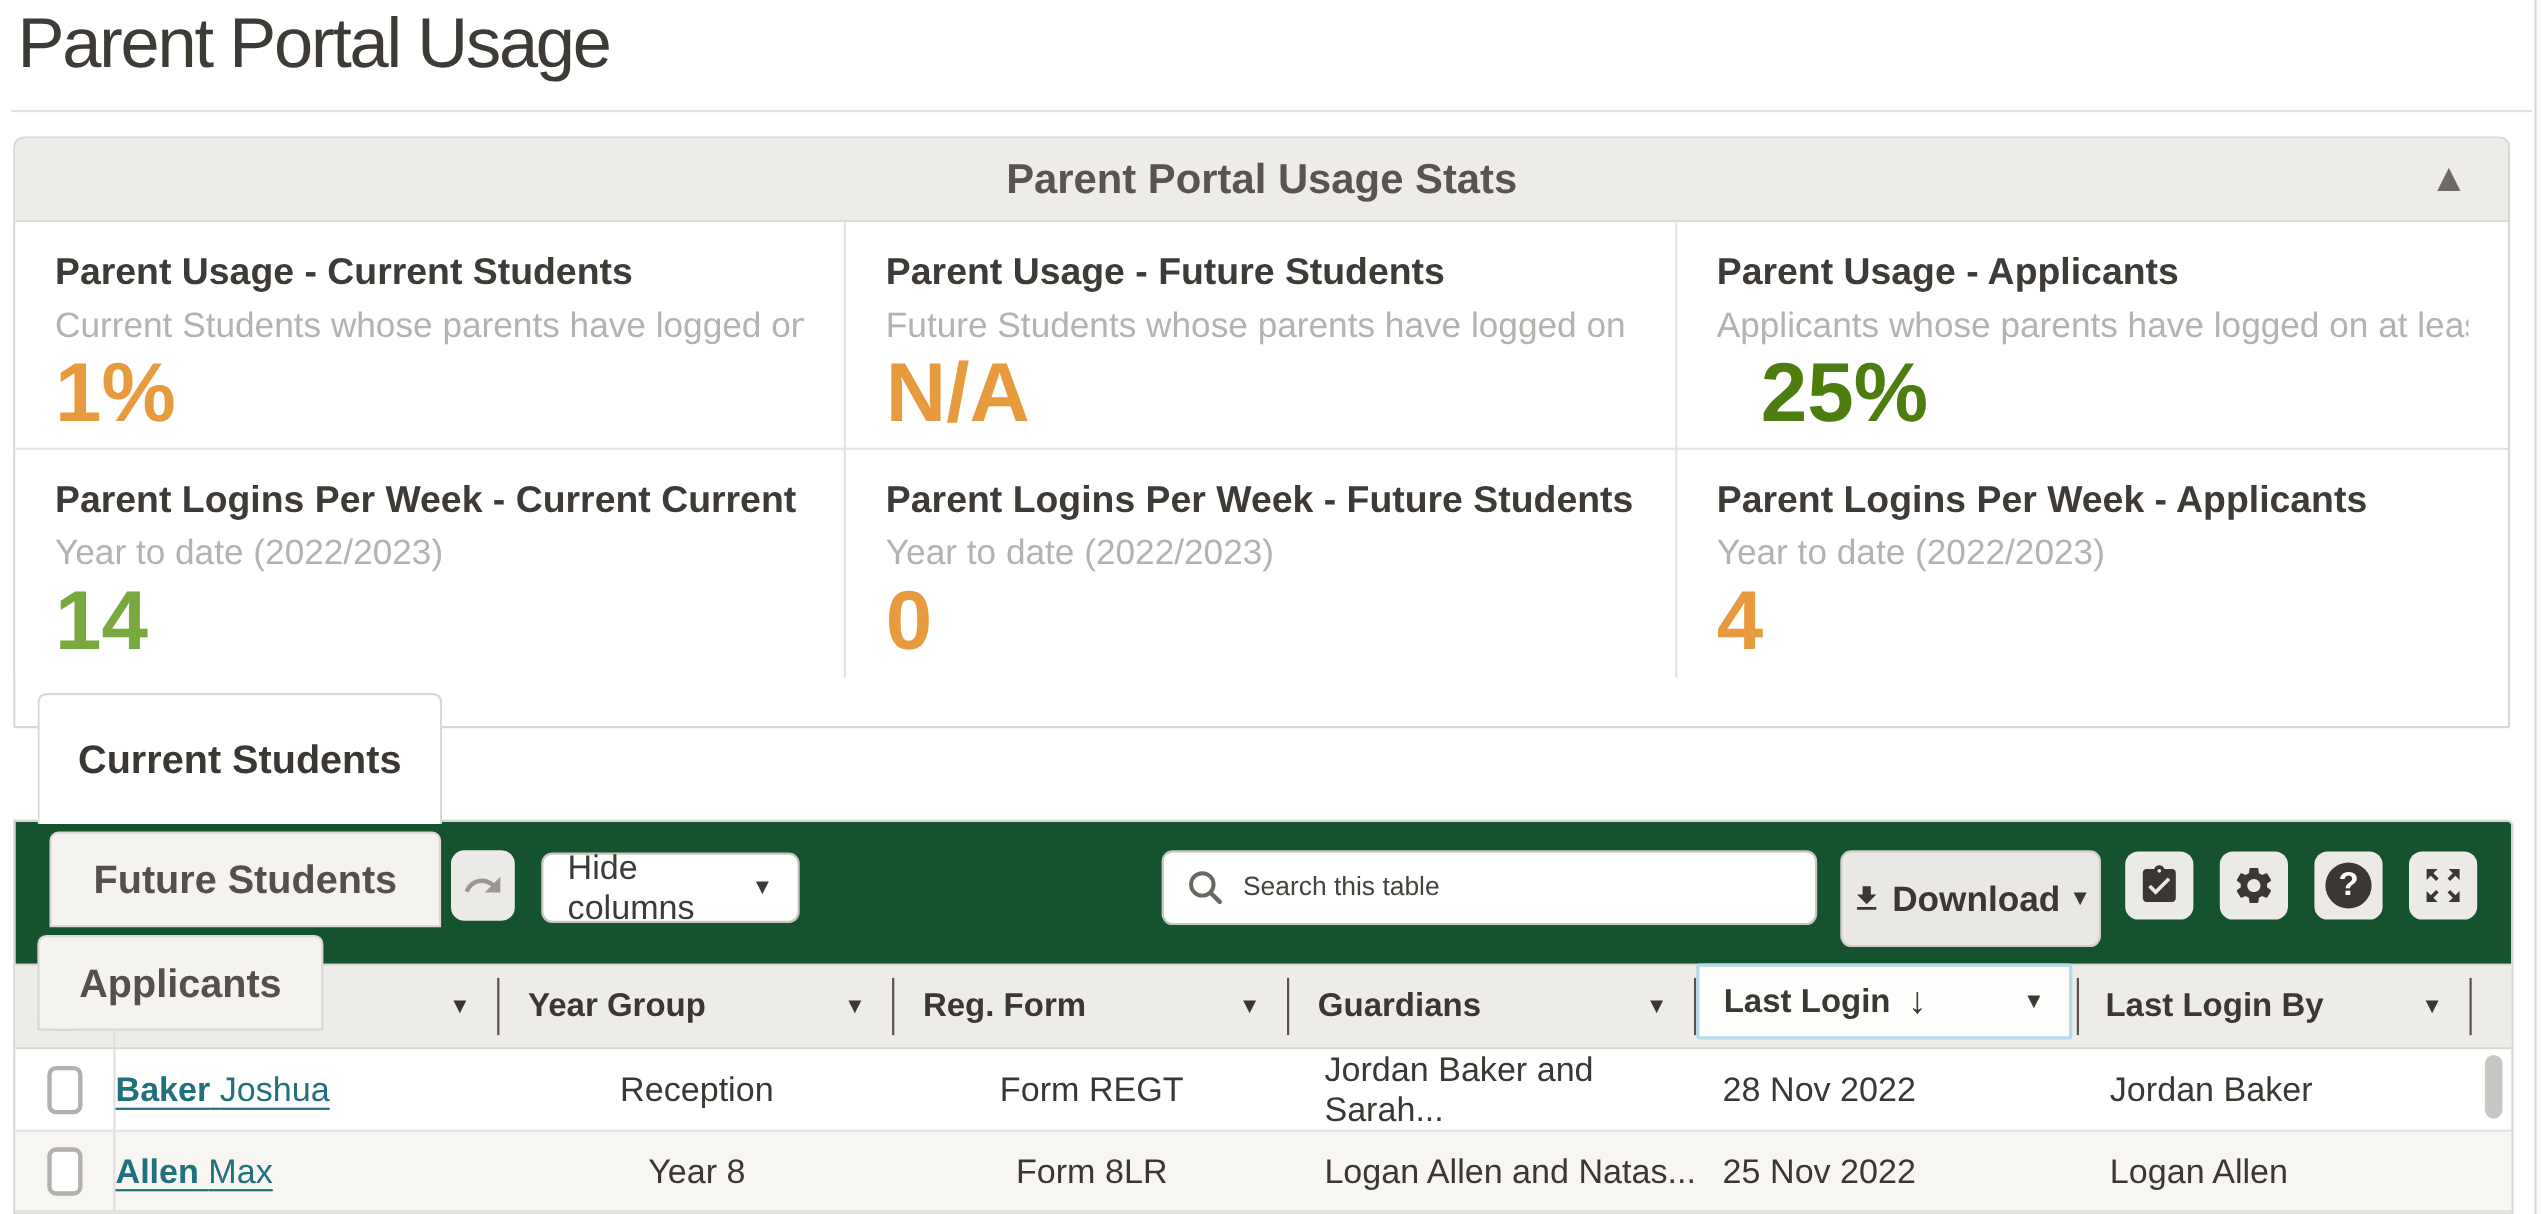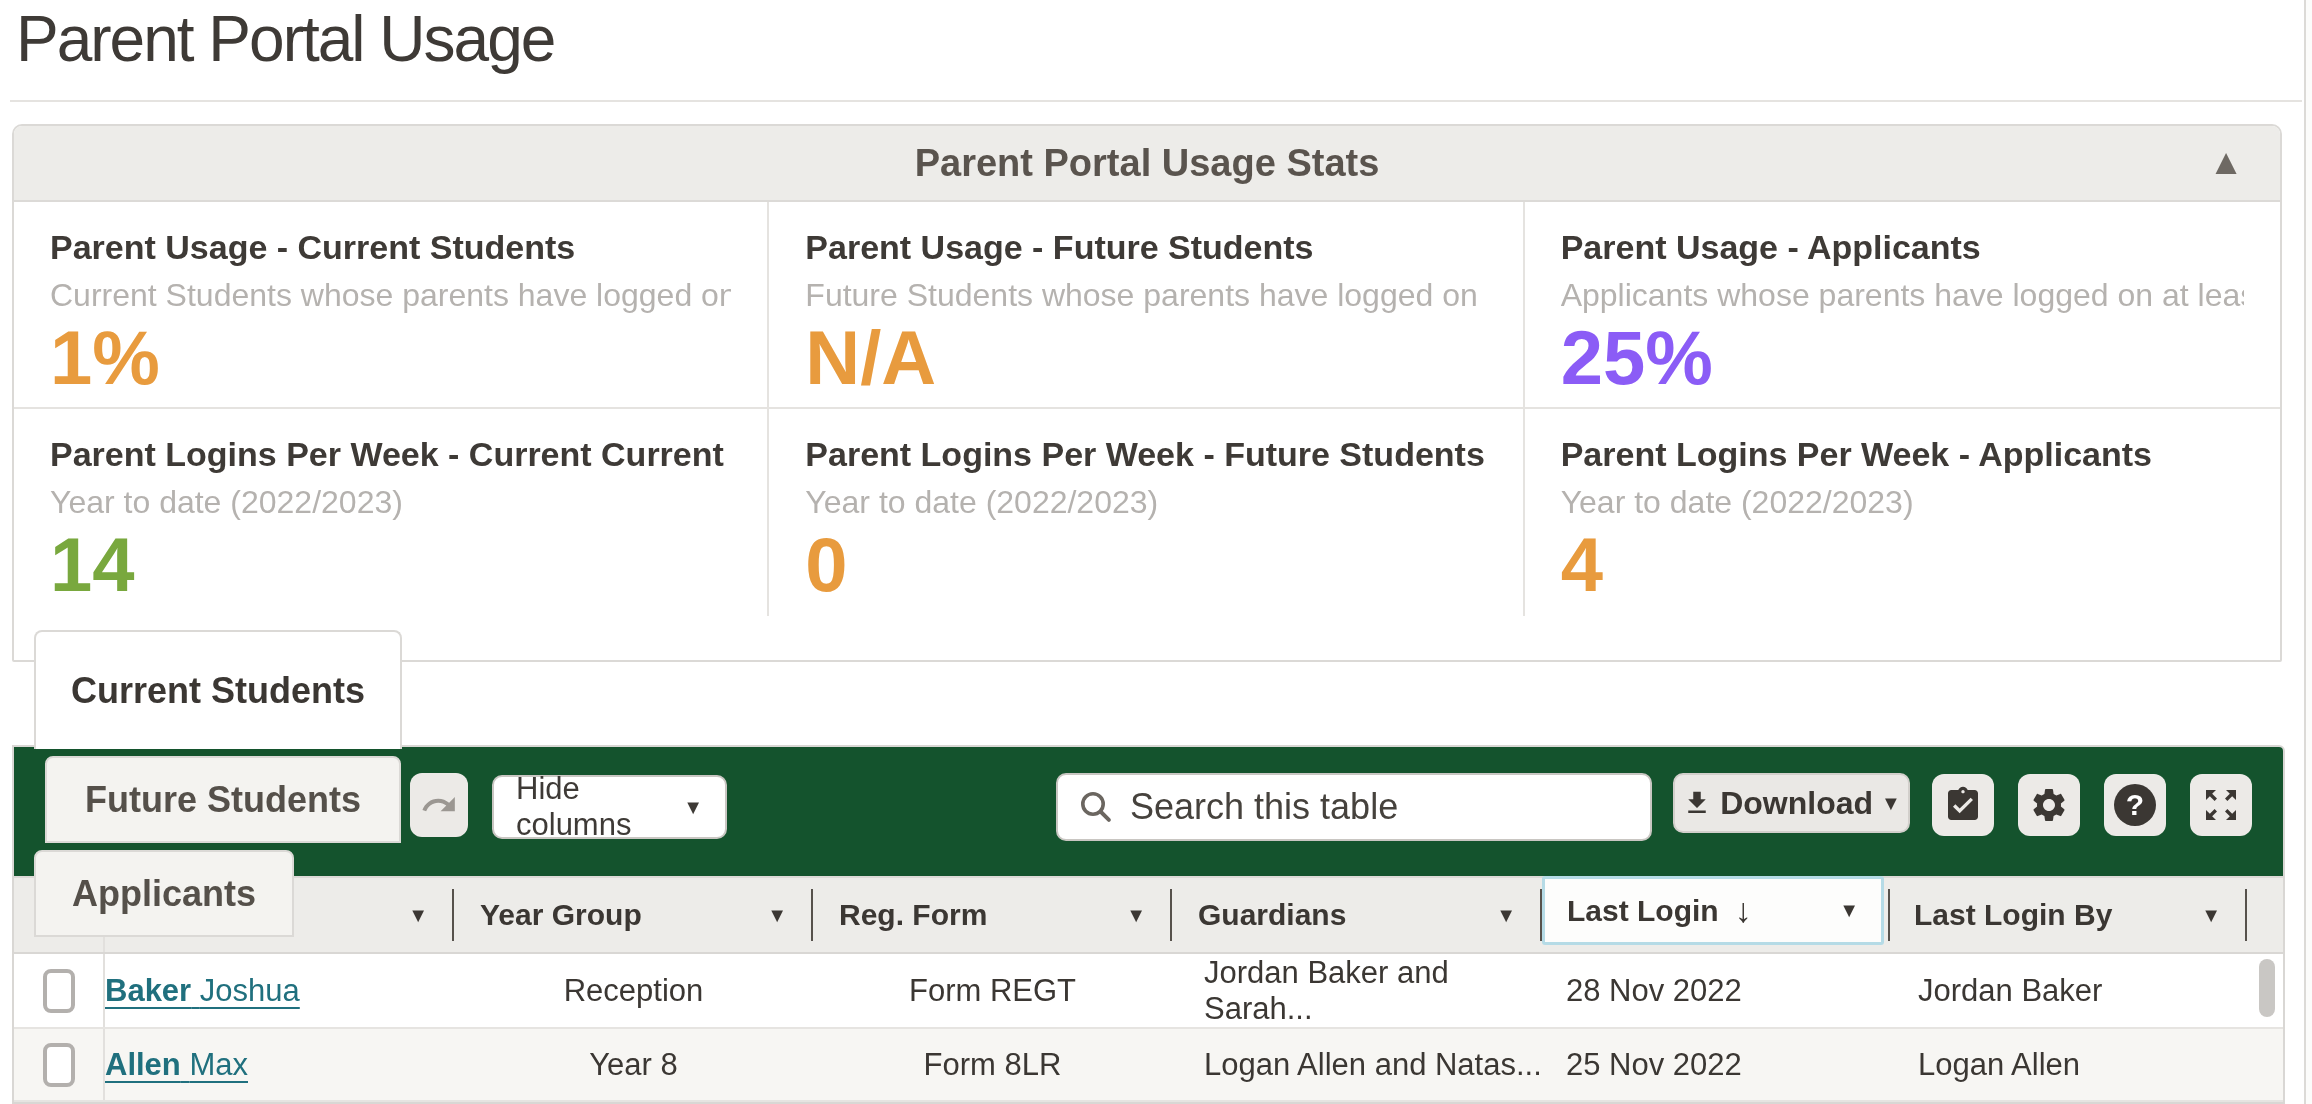--- a/index.html
+++ b/index.html
@@ -53,23 +53,23 @@
   .hide-columns-btn { position:absolute; left:478px; top:28px; width:235px; height:64px;
                       border:2px solid #c9c6c2; border-radius:10px; background:#fff;
                       display:flex; align-items:center; justify-content:space-between; padding:0 22px;
                       font-size:31px; color:#3e3a36; cursor:pointer; }
   .hide-columns-btn .caret { font-size:20px; color:#3e3a36; }
   .search-box { position:absolute; left:1042px; top:26px; width:596px; height:68px;
                 border:2px solid #c9c6c2; border-radius:10px; background:#fff;
                 display:flex; align-items:center; padding-left:20px; gap:16px; }
   .search-box svg { color:#6b6660; flex:none; }
   .search-box input { border:none; outline:none; flex:1; font-family:"Liberation Sans",sans-serif;
-                      font-size:36px; color:#46423d; background:transparent; height:100%; }
+                      font-size:24px; color:#46423d; background:transparent; height:100%; }
   .search-box input::placeholder { color:#46423d; opacity:1; }
-  .download-btn { position:absolute; left:1659px; top:26px; width:237px; height:60px;
+  .download-btn { position:absolute; left:1659px; top:26px; width:237px; height:88px;
                   background:#eae8e5; border:2px solid #d2cfcb; border-radius:10px;
                   display:flex; align-items:center; justify-content:center; gap:8px;
                   font-size:32px; font-weight:700; color:#3b3733; cursor:pointer; }
   .download-btn .caret { font-size:20px; }
   .icon-btn { position:absolute; top:27px; width:62px; height:62px; border-radius:12px;
               background:#eceae7; display:flex; align-items:center; justify-content:center;
               color:#3b3733; cursor:pointer; }
   .btn-tasks{ left:1918px; } .btn-settings{ left:2004px; } .btn-help{ left:2090px; } .btn-expand{ left:2176px; }
   .q-circle { width:42px; height:42px; border-radius:50%; background:#3b3733; color:#fff;
               display:flex; align-items:center; justify-content:center; font-size:30px; font-weight:700; }
@@ -135,21 +135,21 @@
       <div class="stat-value" style="color: rgb(232, 155, 62);">1%</div>
     </div>
     <div class="stat-card">
       <div class="stat-title">Parent Usage - Future Students</div>
       <div class="stat-sub">Future Students whose parents have logged on at least o...</div>
       <div class="stat-value" style="color: rgb(232, 155, 62);">N/A</div>
     </div>
     <div class="stat-card">
       <div class="stat-title">Parent Usage - Applicants</div>
       <div class="stat-sub">Applicants whose parents have logged on at least once</div>
-      <div class="stat-value" style="color: #8b5cf6;">25%</div>
+      <div class="stat-value" style="color: #4d7c0f; margin-left: 40px;">25%</div>
     </div>
     <div class="stat-card">
       <div class="stat-title">Parent Logins Per Week - Current Current</div>
       <div class="stat-sub">Year to date (2022/2023)</div>
       <div class="stat-value" style="color: rgb(121, 168, 62);">14</div>
     </div>
     <div class="stat-card">
       <div class="stat-title">Parent Logins Per Week - Future Students</div>
       <div class="stat-sub">Year to date (2022/2023)</div>
       <div class="stat-value" style="color: rgb(232, 155, 62);">0</div>

